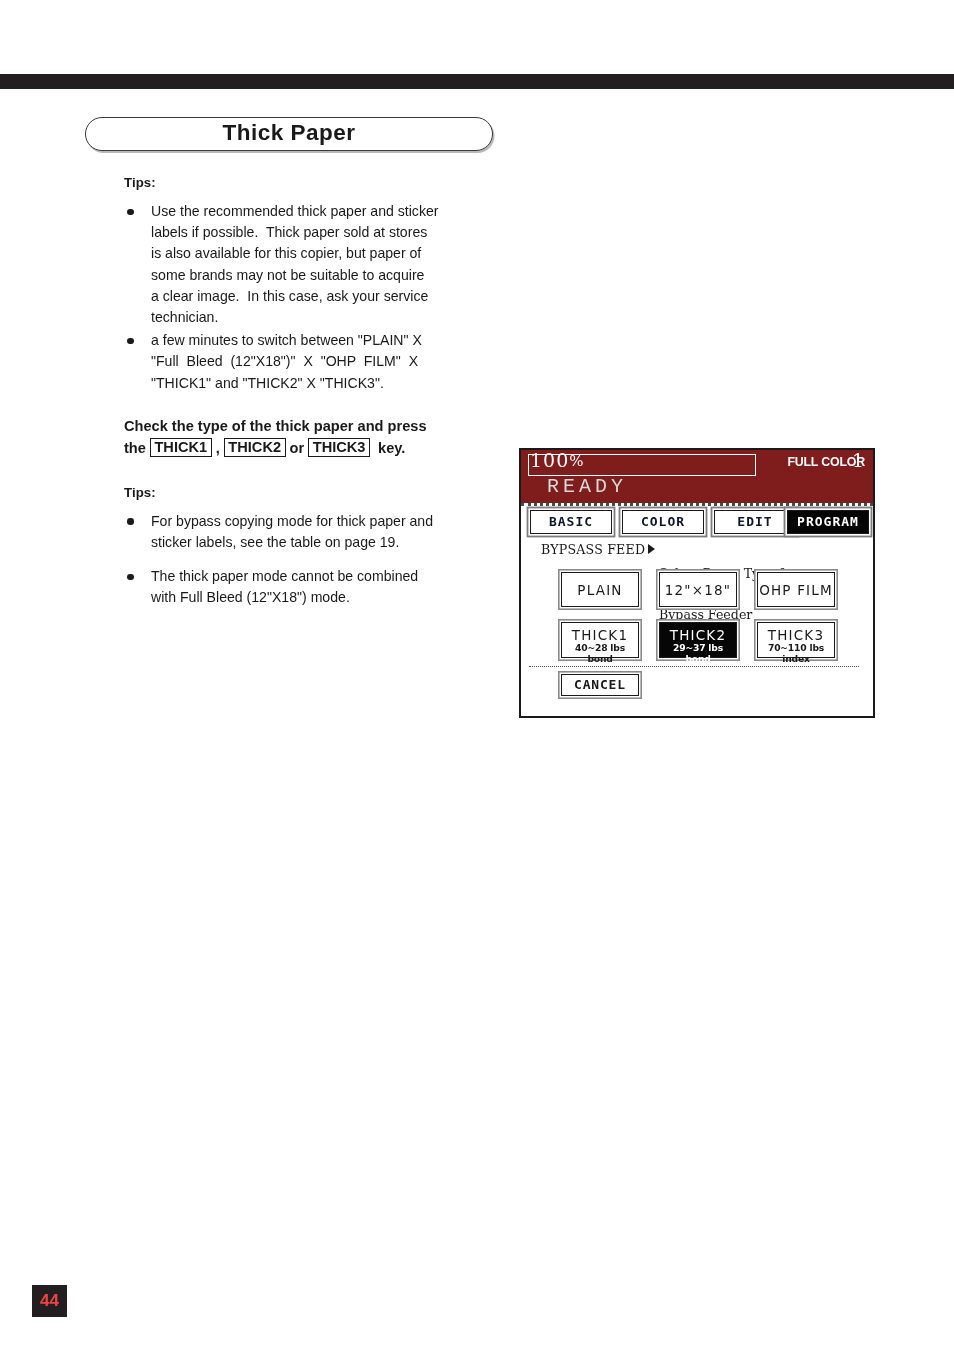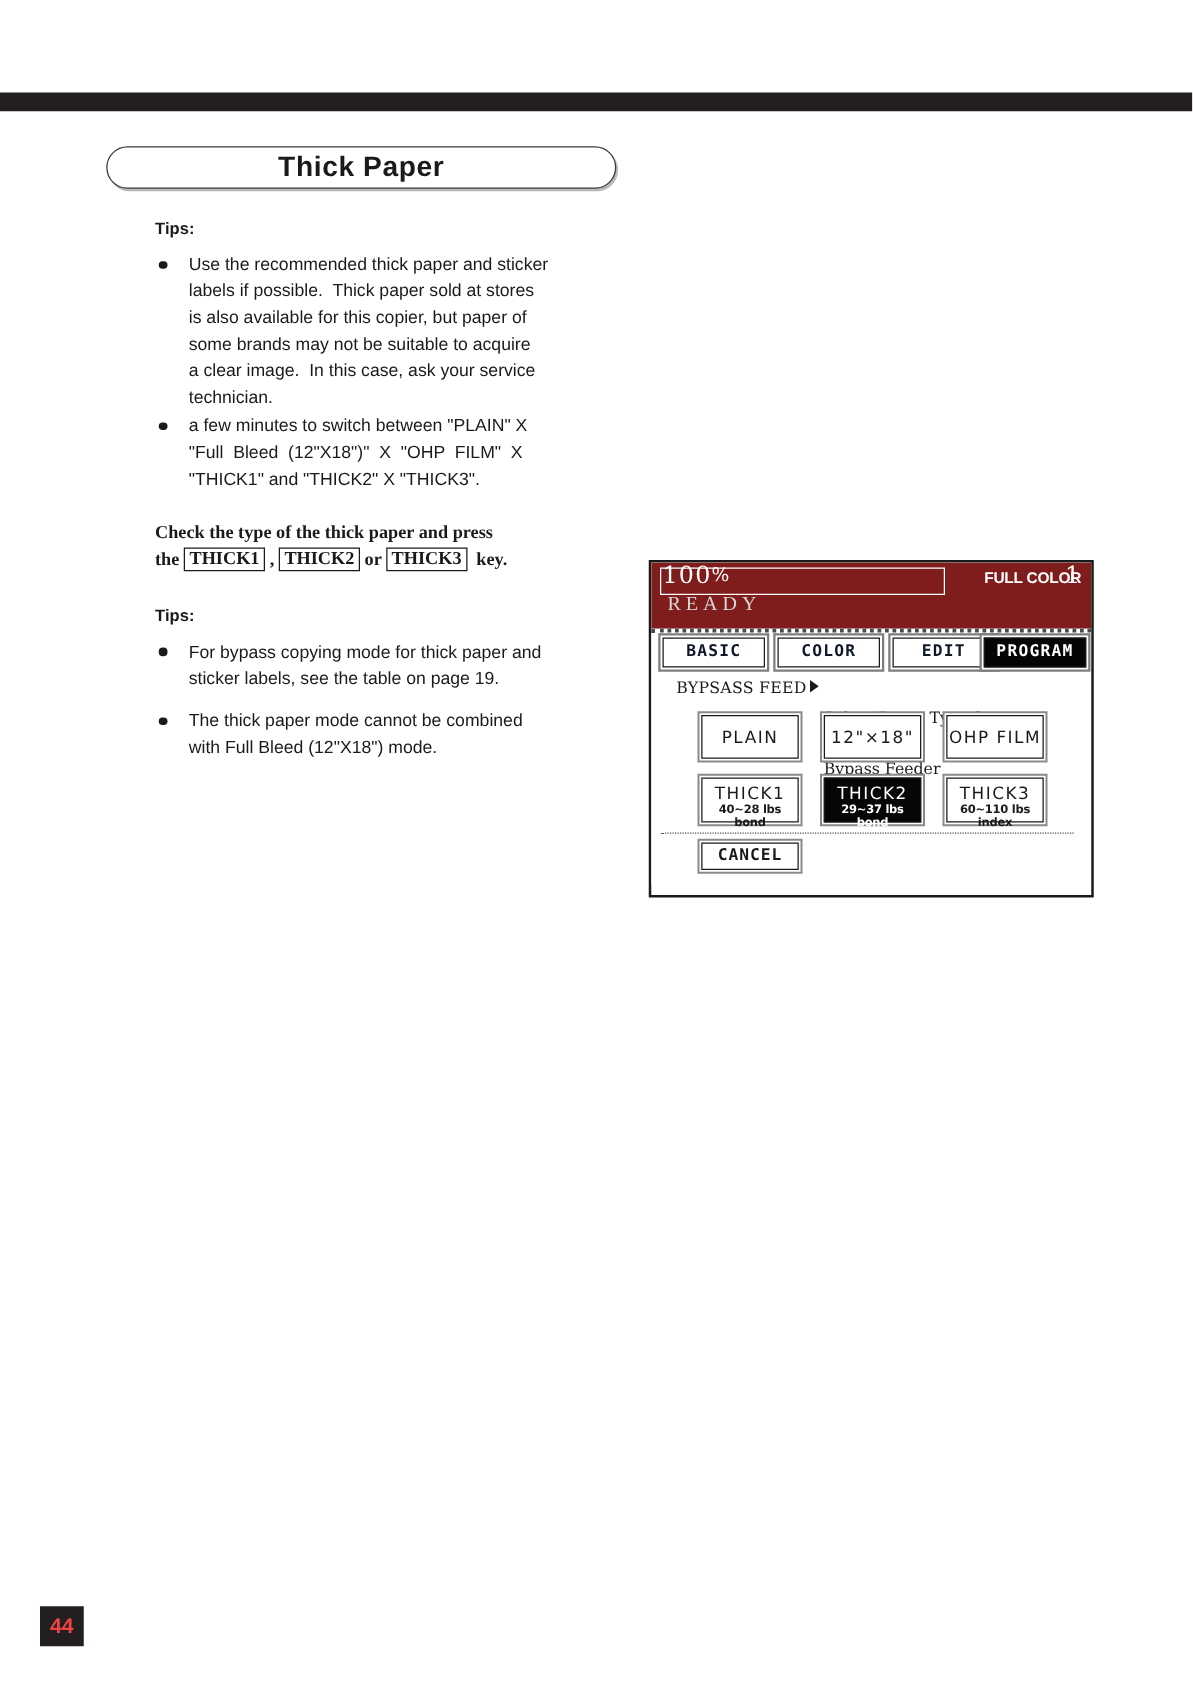--- a/index.html
+++ b/index.html
@@ -92,21 +92,20 @@
     background: #1a1a1a;
   }
   .li-line { display: block; white-space: pre; }
 
   .instruction {
     margin-top: 21px;
     font-size: 14.6px;
     font-weight: bold;
     line-height: 22px;
     color: #1a1a1a;
-    font-family: Liberation Serif, serif;
   }
   .instr-line { display: block; white-space: pre; }
   .keycap {
     display: inline-block;
     border: 1.7px solid #1a1a1a;
     padding: 0px 3.5px 1px 3.5px;
     line-height: 16px;
     font-size: 14.6px;
     font-weight: bold;
     vertical-align: 1px;
@@ -166,26 +165,26 @@
     position: absolute;
     right: 8px;
     top: 5px;
     font-size: 12.4px;
     font-weight: bold;
     letter-spacing: -0.2px;
     font-family: "Liberation Sans", sans-serif;
   }
   .lcd-ready {
     position: absolute;
-    left: 13px;
+    left: 26px;
     top: 25px;
-    font-size: 16px;
+    font-size: 20px;
     letter-spacing: 4px;
     color: #d8d8d8;
-    font-family: Liberation Serif, serif;
+    font-family: Liberation Mono, monospace;
     font-weight: 300;
   }
 
   .lcd-body {
     position: relative;
     height: 201px;
     background: #ffffff;
     border-top: 3px dotted #4a4a4a;
   }
 
@@ -428,21 +427,21 @@
           <div class="pbtn c1">
             <span class="main">THICK1</span>
             <span class="sub">40~28 lbs bond</span>
           </div>
           <div class="pbtn c2 selected">
             <span class="main">THICK2</span>
             <span class="sub">29~37 lbs bond</span>
           </div>
           <div class="pbtn c3">
             <span class="main">THICK3</span>
-            <span class="sub">60~110 lbs index</span>
+            <span class="sub">70~110 lbs index</span>
           </div>
         </div>
       </div>
 
       <div class="lcd-sep"></div>
       <div class="cancel-btn">CANCEL</div>
     </div>
   </div>
 
   <div class="page-num">44</div>

